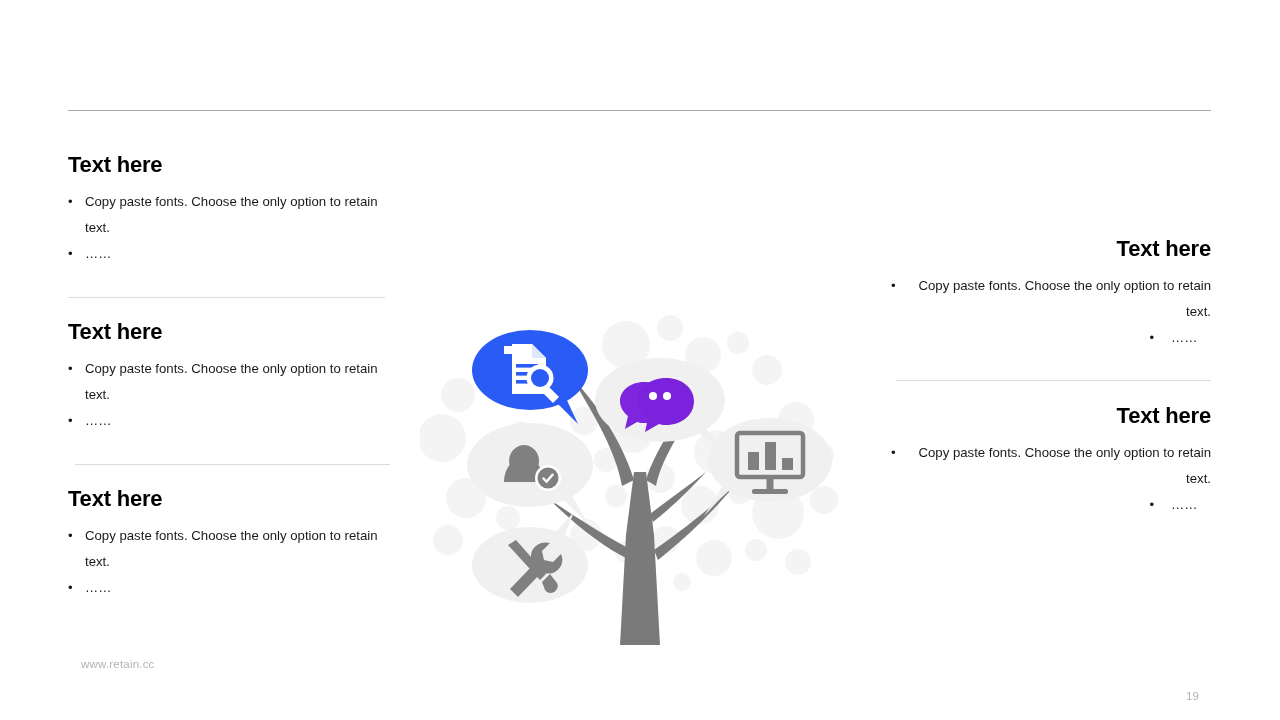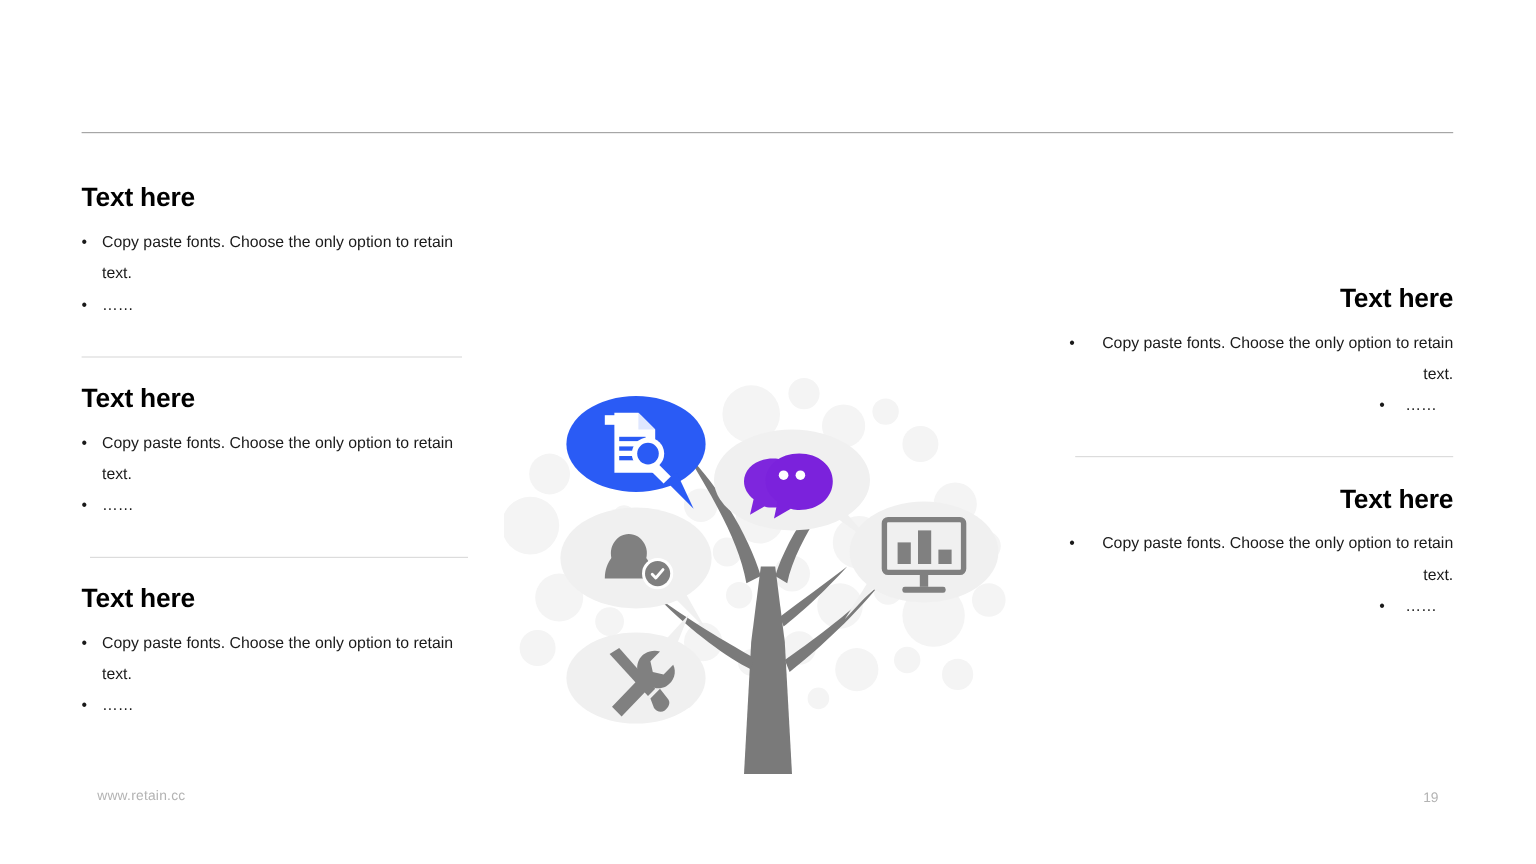--- a/index.html
+++ b/index.html
@@ -112,21 +112,21 @@
     position: absolute;
     left: 81px;
     top: 658px;
     font-size: 11.5px;
     color: #b3b3b3;
     letter-spacing: 0.2px;
   }
   .page-num {
     position: absolute;
     left: 1186px;
-    top: 659px;
+    top: 690px;
     font-size: 11.5px;
     color: #b3b3b3;
   }
 
   
   .tree-art {
     position: absolute;
     left: 420px;
     top: 300px;
     width: 440px;

